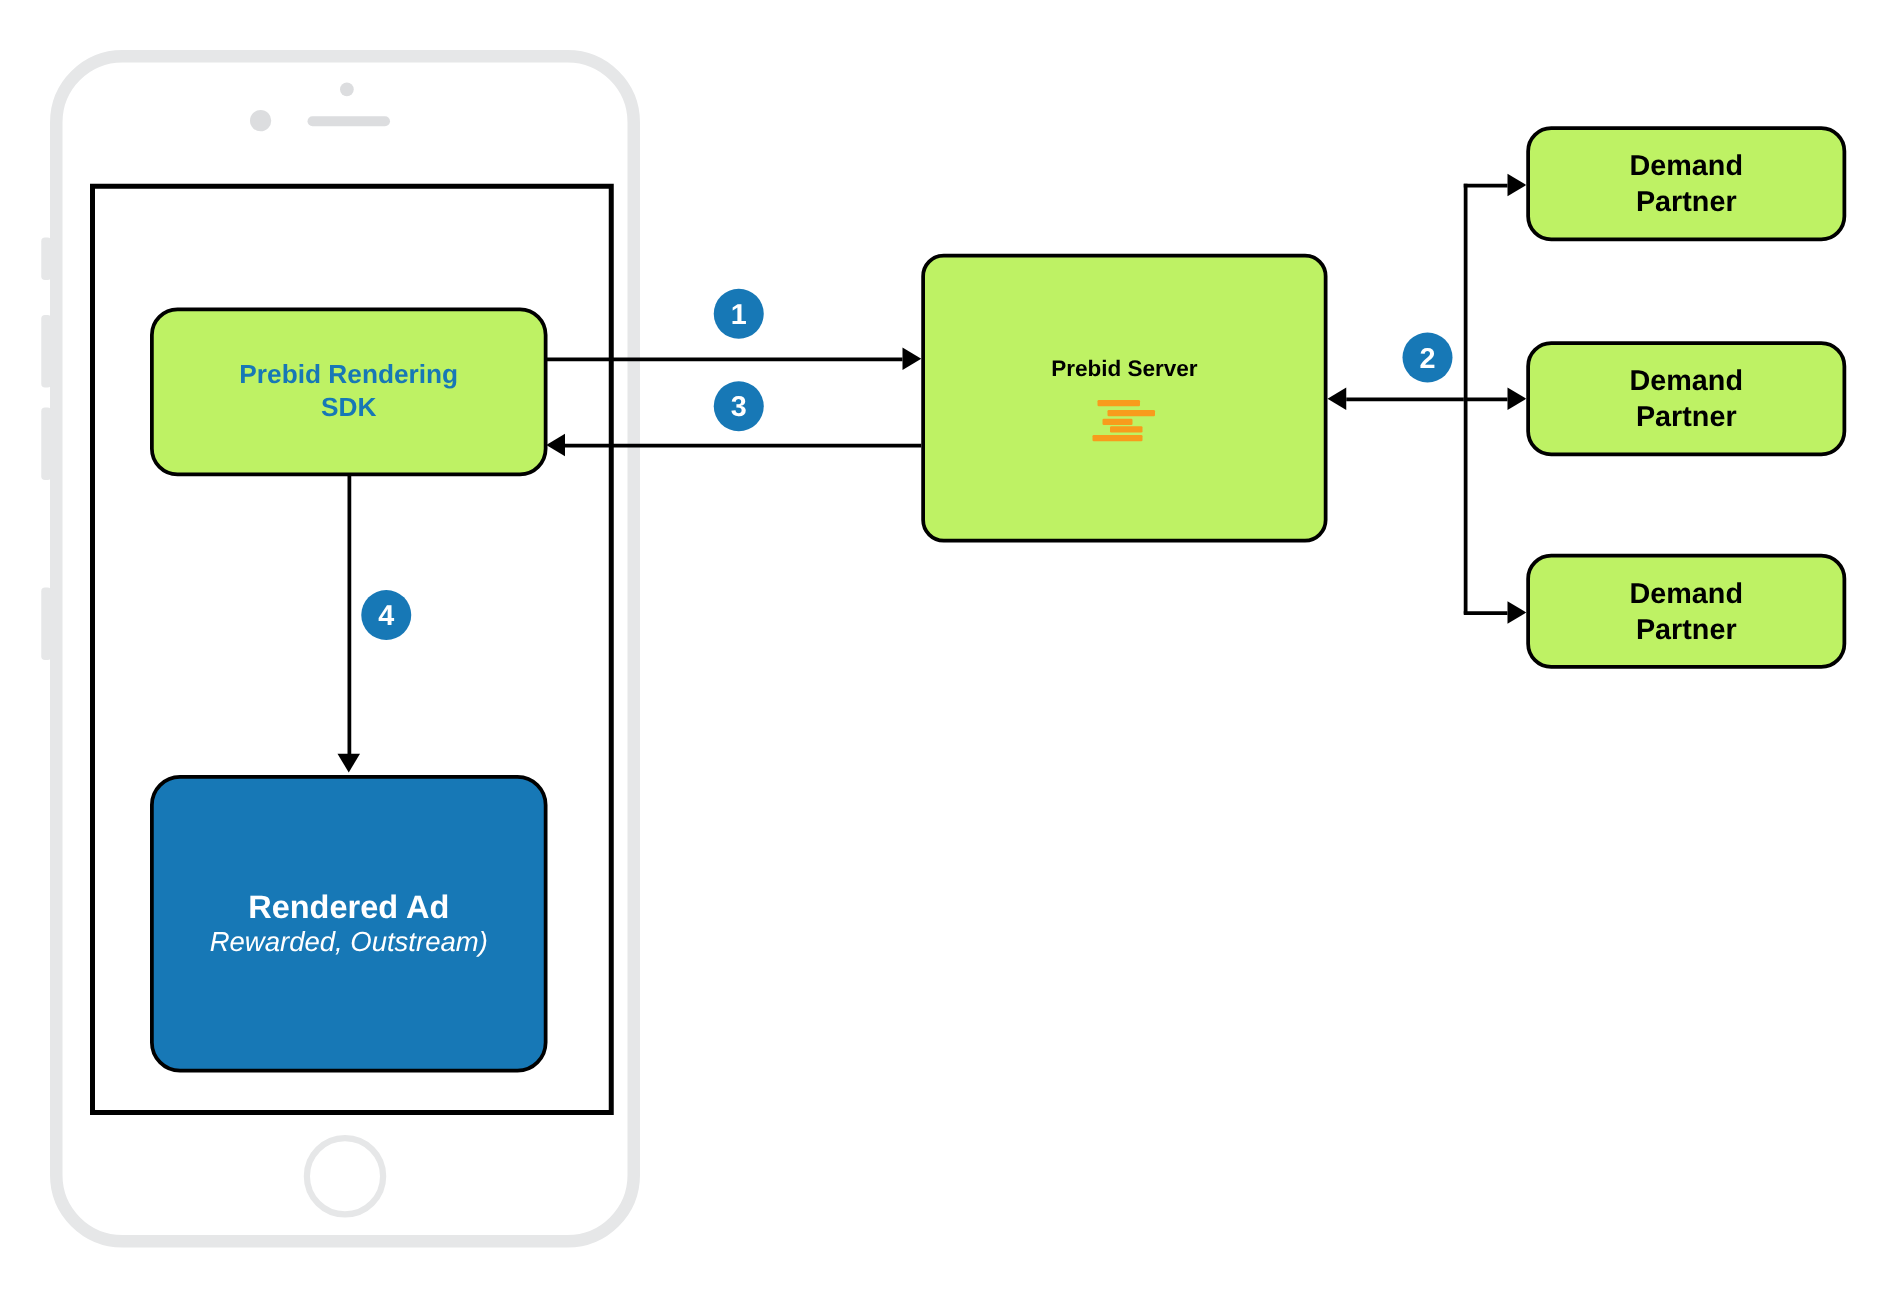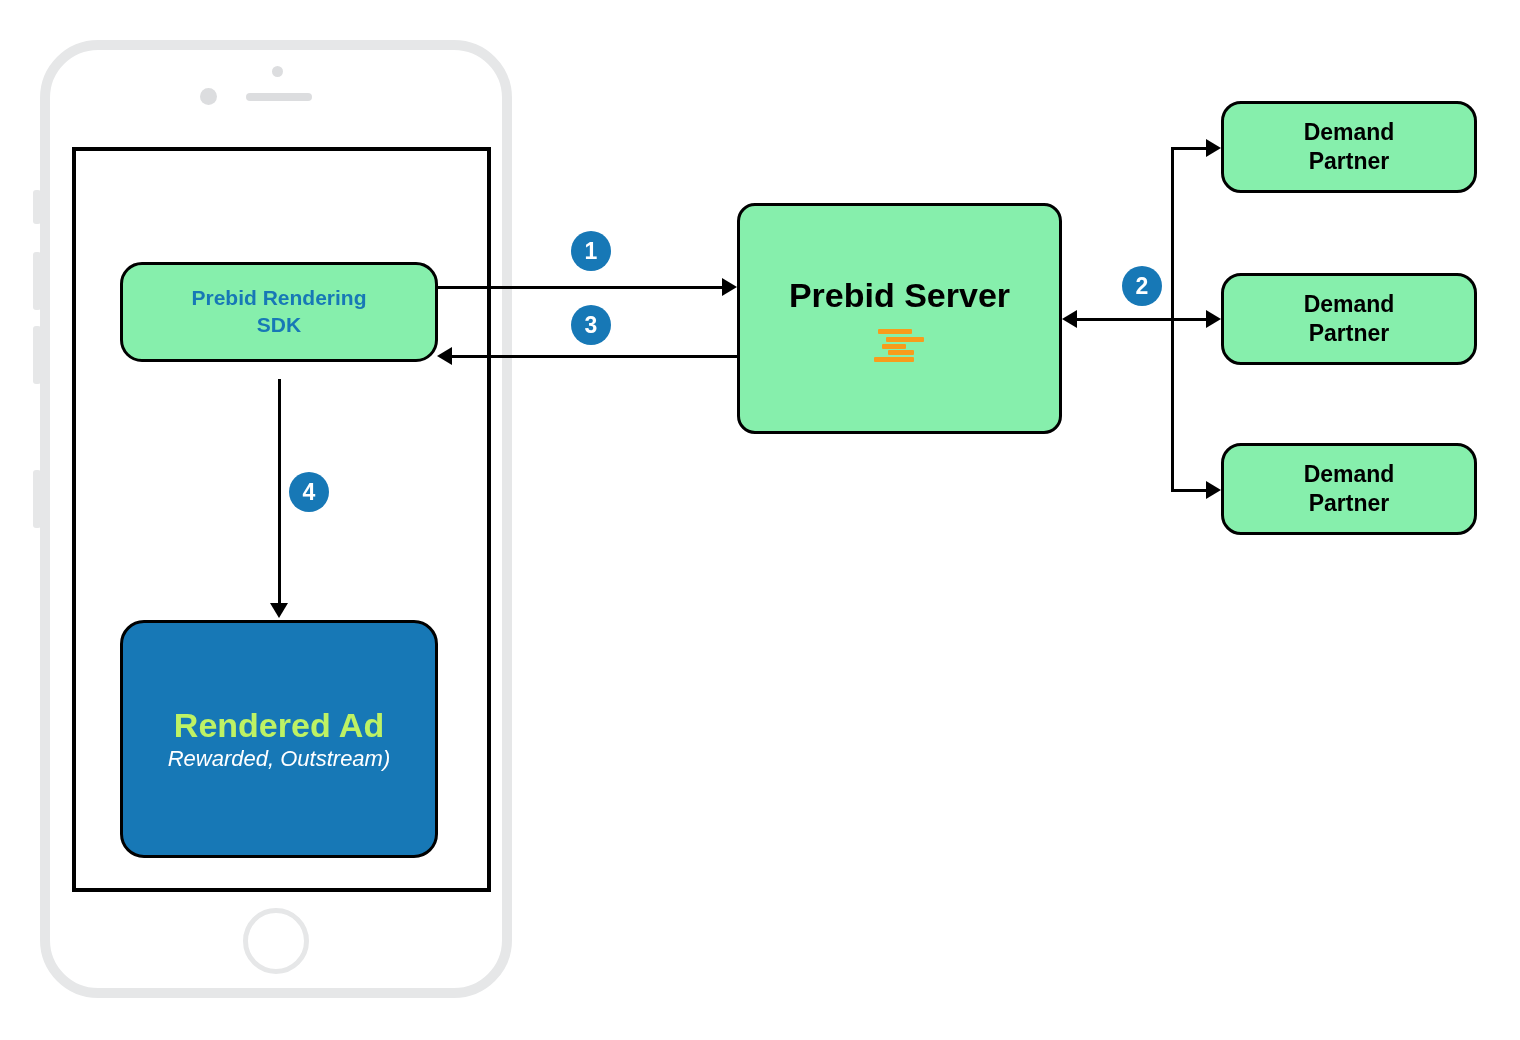--- a/index.html
+++ b/index.html
@@ -89,51 +89,51 @@
     font-weight: bold;
     letter-spacing: 0.2px;
   }
 
   
   .rbox {
     position: absolute;
     border: 3px solid #000000;
     border-radius: 22px;
     box-sizing: border-box;
-    background: #86efac;
+    background: #bef264;
     display: flex;
     align-items: center;
     justify-content: center;
     flex-direction: column;
     text-align: center;
   }
 
   .sdk-box {
     left: 120px;
-    top: 262px;
+    top: 246px;
     width: 318px;
-    height: 100px;
+    height: 135px;
   }
   .sdk-label {
     color: #1778b6;
     font-size: 21px;
     font-weight: bold;
     line-height: 1.28;
   }
 
   .server-box {
     left: 737px;
     top: 203px;
     width: 325px;
     height: 231px;
     border-radius: 18px;
   }
   .server-label {
     color: #000000;
-    font-size: 34px;
+    font-size: 18px;
     font-weight: bold;
     margin-bottom: 12px;
   }
   .prebid-logo {
     width: 60px;
     height: 34px;
     position: relative;
   }
   .prebid-logo i {
     position: absolute;
@@ -150,22 +150,22 @@
 
   .ad-box {
     left: 120px;
     top: 620px;
     width: 318px;
     height: 238px;
     background: #1778b6;
     border-radius: 24px;
   }
   .ad-title {
-    color: #bef264;
-    font-size: 34px;
+    color: #ffffff;
+    font-size: 26px;
     font-weight: bold;
     line-height: 1.2;
   }
   .ad-sub {
     color: #ffffff;
     font-size: 22px;
     font-style: italic;
     line-height: 1.22;
     margin-top: 4px;
   }

